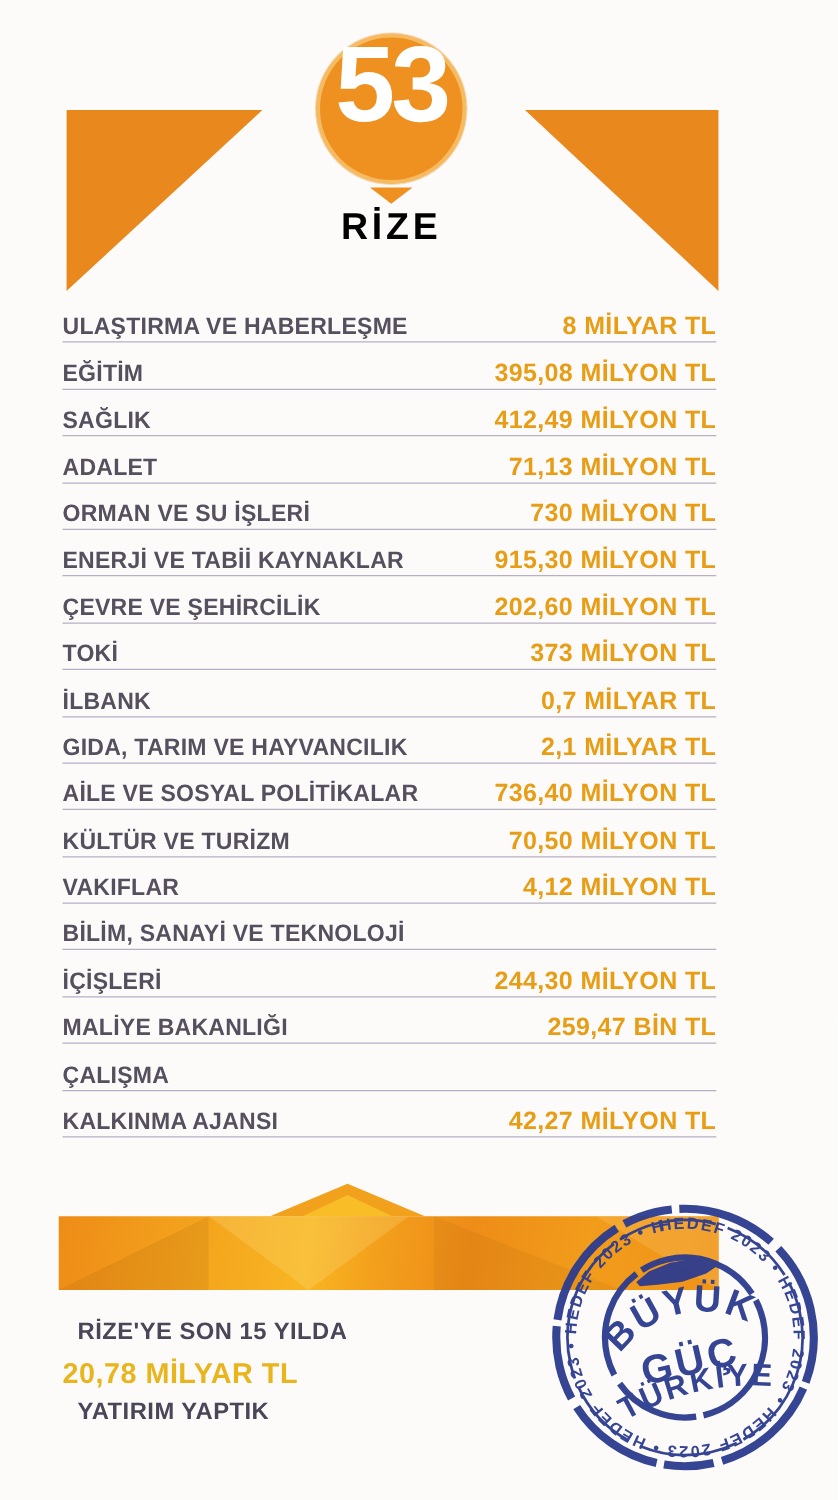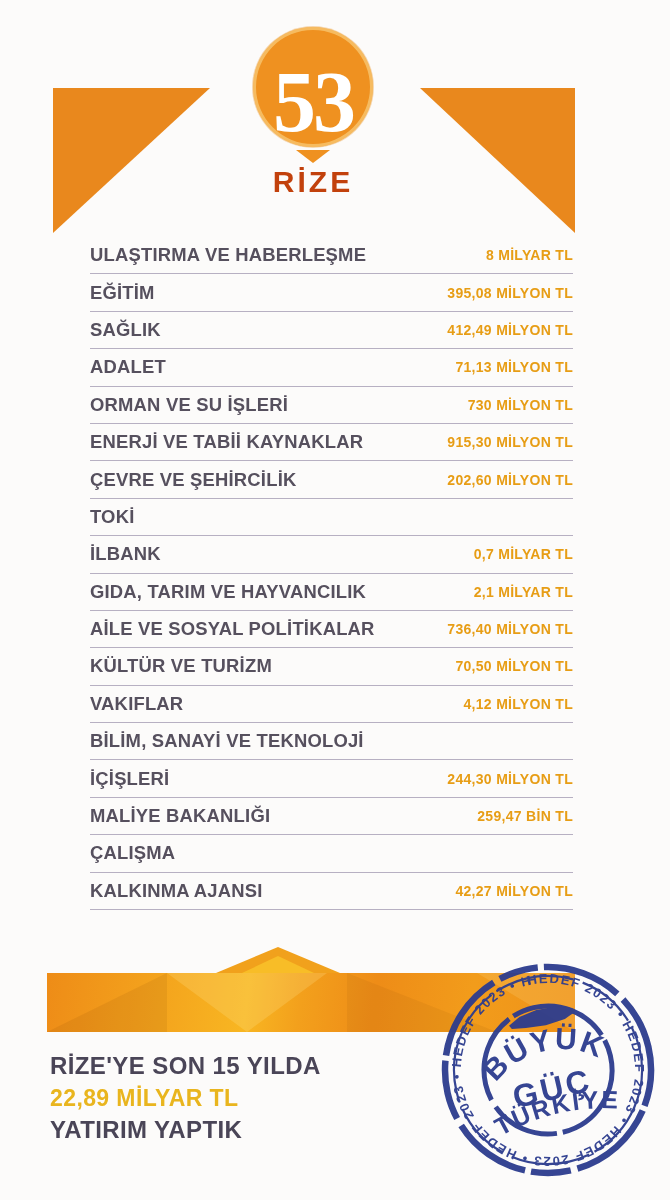--- a/index.html
+++ b/index.html
@@ -15,48 +15,47 @@
     clip-path:polygon(0 0,100% 0,0 100%);
   }
   .tri-right{
     left:420px;width:155px;background:#e9881d;
     clip-path:polygon(0 0,100% 0,100% 100%);
   }
   .plate-circle{
     position:absolute;left:253px;top:27px;width:120px;height:120px;
     border-radius:50%;background:#ef9120;
     box-shadow:inset 0 0 0 3px rgba(252,222,150,.55), 0 0 0 1px rgba(233,150,40,.35);
-    display:flex;align-items:flex-end;justify-content:center;font-family:Liberation Serif, serif;
+    display:flex;align-items:flex-start;justify-content:center;
   }
   .plate-num{
     color:#ffffff;font-size:86px;font-weight:bold;letter-spacing:-3px;
     line-height:1;transform:translateY(-2px);
   }
   .plate-pointer{
     position:absolute;left:296px;top:150px;width:0;height:0;
     border-left:17px solid transparent;border-right:17px solid transparent;
     border-top:13px solid #ef9120;
   }
   .province{
     position:absolute;left:213px;top:165px;width:200px;text-align:center;
-    color:#c2410c;font-size:30px;font-weight:bold;letter-spacing:3px;
+    color:#000000;font-size:30px;font-weight:bold;letter-spacing:3px;
   }
   
   #list{position:absolute;left:50px;top:237px;width:523px;}
   .row{
-    height:36.4px;display:flex;justify-content:space-between;align-items:center;
+    height:36.4px;display:flex;justify-content:space-between;align-items:flex-end;
     border-bottom:1.6px solid #b7b0c2;
-    margin-left:40px;
   }
   .lbl{
     font-weight:bold;font-size:19px;color:#56505e;white-space:nowrap;
     transform:scaleX(.97);transform-origin:left center;letter-spacing:.2px;
   }
   .amt{
-    font-weight:bold;font-size:14px;color:#e79d15;white-space:nowrap;
+    font-weight:bold;font-size:20px;color:#e79d15;white-space:nowrap;
     letter-spacing:.3px;
   }
   
   .band{
     position:absolute;left:47px;top:973px;width:528px;height:59px;
     background:linear-gradient(97deg,#ee8c17 0%,#f3a01c 18%,#f8b622 38%,#f3a01c 48%,#ee8c17 62%,#f29c1b 80%,#ef9219 100%);
   }
   .facet{position:absolute;top:0;height:100%;}
   .facet.f1{left:0;width:120px;background:rgba(120,60,0,.10);clip-path:polygon(0 100%,100% 0,100% 100%);}
   .facet.f2{left:120px;width:160px;background:rgba(255,230,150,.22);clip-path:polygon(0 0,100% 0,50% 100%);}
@@ -67,21 +66,21 @@
     border-left:62px solid transparent;border-right:62px solid transparent;
     border-bottom:26px solid #f1a11c;
   }
   .band-peak-inner{
     position:absolute;left:242px;top:956px;width:0;height:0;
     border-left:36px solid transparent;border-right:36px solid transparent;
     border-bottom:17px solid #f8bd27;
   }
   
   #footer{position:absolute;left:50px;top:1050px;line-height:32px;}
-  .f-navy{color:#4a4557;font-size:24px;font-weight:bold;letter-spacing:.4px;}
+  .f-navy{color:#4a4557;font-size:19px;font-weight:bold;letter-spacing:.4px;margin-left:12px;}
   .f-gold{color:#e9b51e;font-size:23px;font-weight:bold;letter-spacing:.4px;}
   
   #stamp{
     position:absolute;left:428px;top:950px;width:240px;height:240px;
     transform:rotate(-13deg);opacity:.95;
   }
 </style>
 </head>
 <body>
 
@@ -119,20 +118,21 @@
     <div class="row">
         <span class="lbl">ENERJİ VE TABİİ KAYNAKLAR</span>
         <span class="amt">915,30 MİLYON TL</span>
       </div>
     <div class="row">
         <span class="lbl">ÇEVRE VE ŞEHİRCİLİK</span>
         <span class="amt">202,60 MİLYON TL</span>
       </div>
     <div class="row">
         <span class="lbl">TOKİ</span>
+        <span class="amt">373 MİLYON TL</span>
       </div>
     <div class="row">
         <span class="lbl">İLBANK</span>
         <span class="amt">0,7 MİLYAR TL</span>
       </div>
     <div class="row">
         <span class="lbl">GIDA, TARIM VE HAYVANCILIK</span>
         <span class="amt">2,1 MİLYAR TL</span>
       </div>
     <div class="row">
@@ -171,21 +171,21 @@
   <div class="band-peak-inner"></div>
   <div class="band">
     <div class="facet f1"></div>
     <div class="facet f2"></div>
     <div class="facet f3"></div>
     <div class="facet f4"></div>
   </div>
 
   <div id="footer">
     <div class="f-navy">RİZE'YE SON 15 YILDA</div>
-    <div class="f-gold">22,89 MİLYAR TL</div>
+    <div class="f-gold">20,78 MİLYAR TL</div>
     <div class="f-navy">YATIRIM YAPTIK</div>
   </div>
 
   <svg id="stamp" viewBox="0 0 240 240">
     <defs>
       <path id="ringPath" d="M 120 33 a 87 87 0 1 1 -0.05 0"></path>
       <path id="arcTop" d="M 50 142 A 80 80 0 0 1 190 142"></path>
       <path id="arcBottom" d="M 48 178 A 200 200 0 0 1 192 178"></path>
     </defs>
     <g fill="none" stroke="#2c3c8e">

